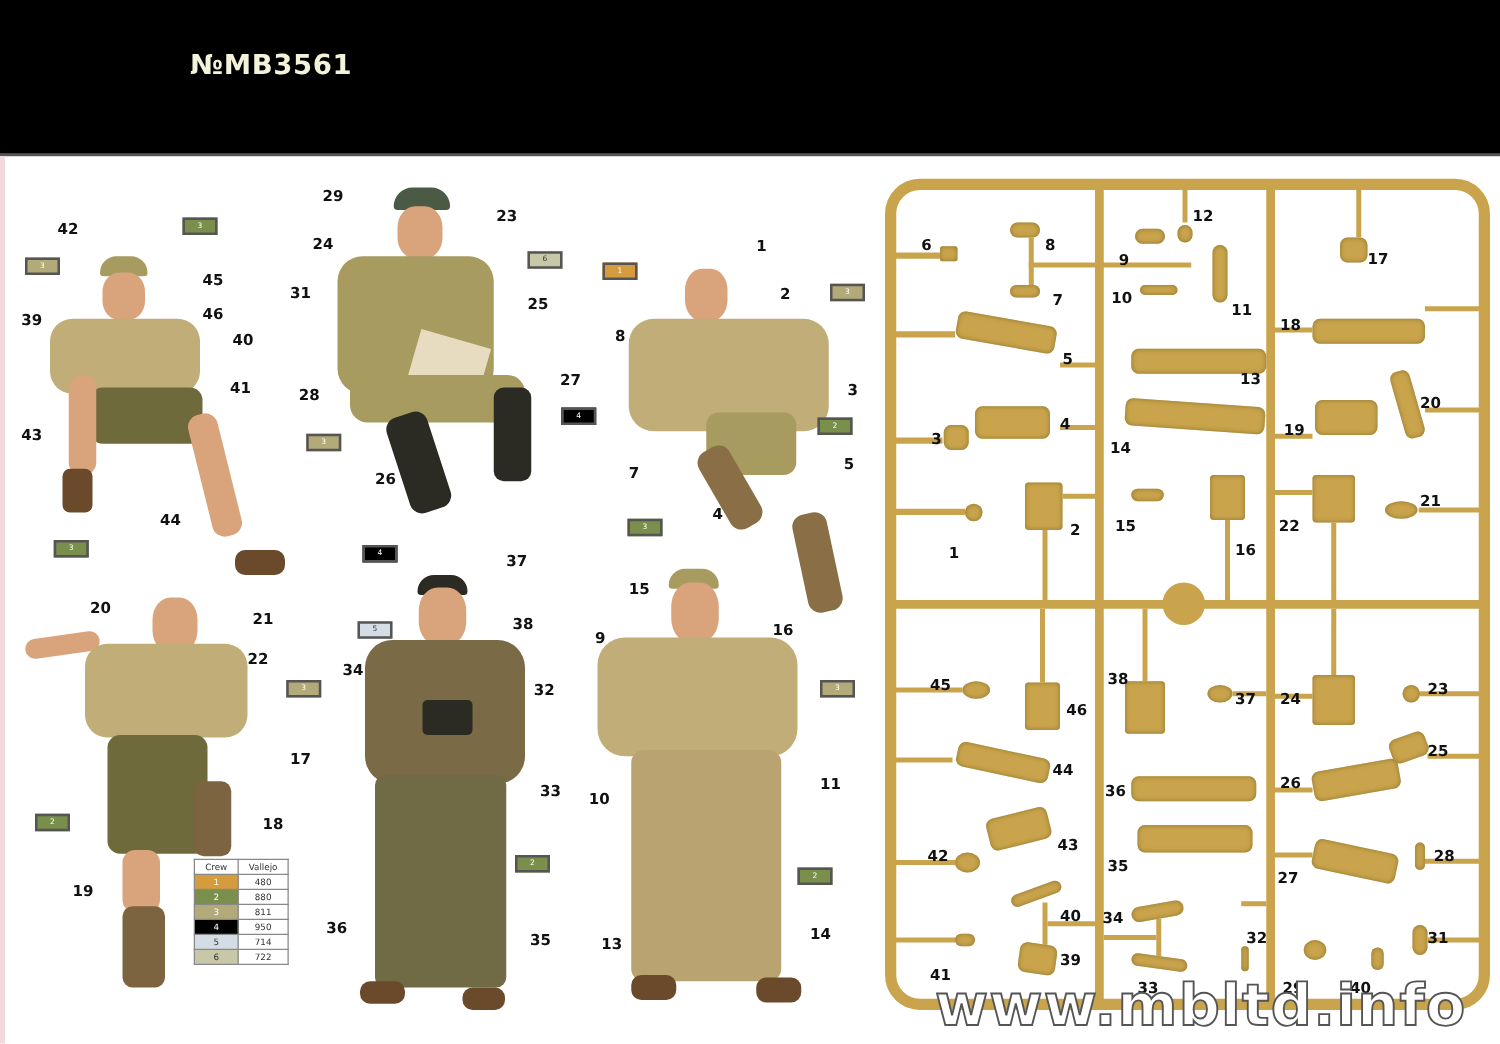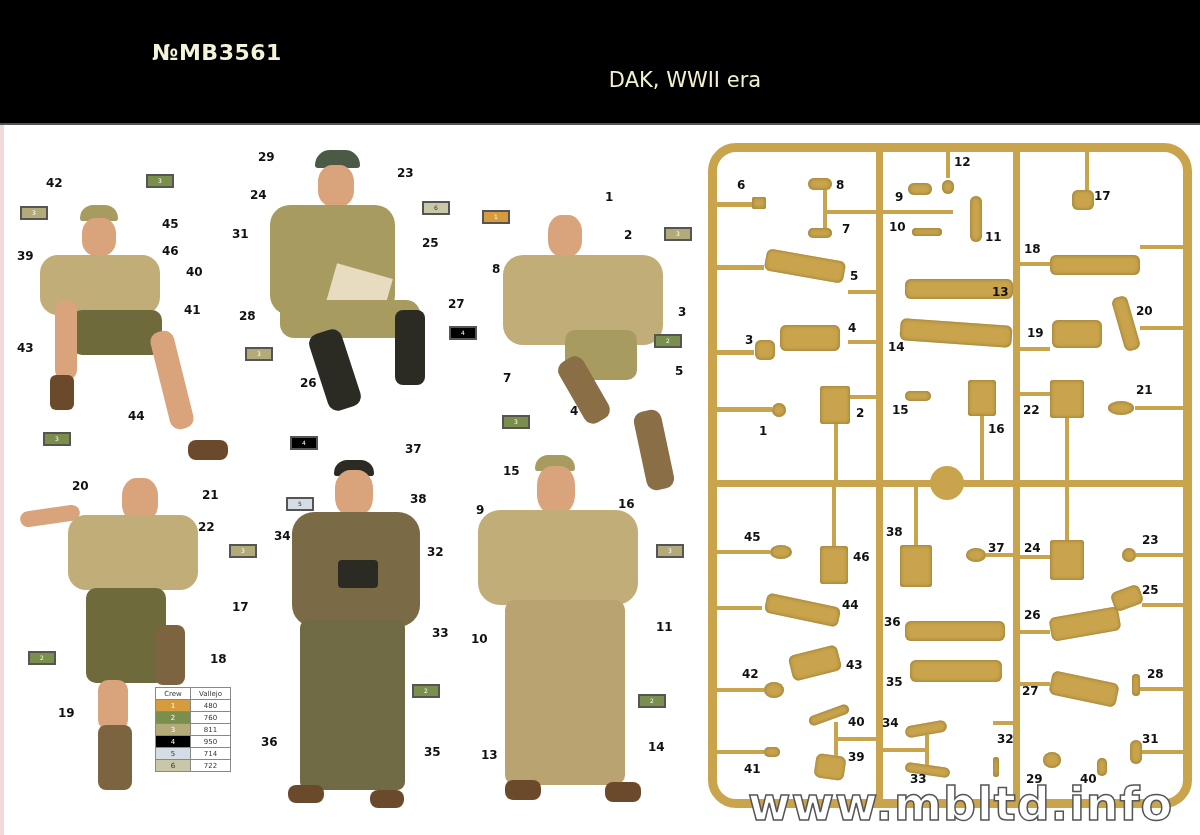--- a/index.html
+++ b/index.html
@@ -38,30 +38,29 @@
 
   
   .ptable{position:absolute;left:155px;top:687px;width:76px;border-collapse:collapse;font-size:7px;color:#333;}
   .ptable td{border:1px solid #888;height:11px;text-align:center;padding:0;}
   .ptable td.c{width:34px;}
 
   
   .sprue{position:absolute;left:708px;top:143px;width:484px;height:665px;border:9px solid #c9a44c;border-radius:28px;box-sizing:border-box;}
   .bar{position:absolute;background:#c9a44c;}
   .part{position:absolute;background:#c9a44c;border-radius:6px;box-shadow:inset 0 0 4px #8d7330;}
-  .pn{position:absolute;font-size:12px;font-weight:bold;color:#111;}
+  .pn{position:absolute;font-size:12px;font-weight:bold;color:#111;margin-top:11px;}
   .hub{position:absolute;left:930px;top:466px;width:34px;height:34px;border-radius:50%;background:#c9a44c;}
   .site{position:absolute;left:748px;top:777px;font-size:46px;font-weight:bold;color:#fff;-webkit-text-stroke:1.5px #555;letter-spacing:1px;font-family:"DejaVu Sans",sans-serif;}
 </style>
 </head>
 <body>
 
 <div class="header">
   <div class="code">№MB3561</div>
-  <div class="subtitle">DAK, WWII era</div>
 </div>
 <div class="header-line"></div>
 <div class="left-border"></div>
 
 <div>
   <div class="fig khaki" style="left:80px;top:205px;width:38px;height:16px;border-radius:14px 14px 3px 3px;"></div>
   <div class="fig skin" style="left:82px;top:218px;width:34px;height:38px;border-radius:40%;"></div>
   <div class="fig tan" style="left:40px;top:255px;width:120px;height:60px;border-radius:18px;"></div>
   <div class="fig olive" style="left:72px;top:310px;width:90px;height:45px;border-radius:10px;"></div>
   <div class="fig skin" style="left:55px;top:300px;width:22px;height:80px;border-radius:10px;"></div>
@@ -144,21 +143,21 @@
       <tr>
     <td class="c">Crew</td>
     <td>Vallejo</td>
   </tr>
   <tr>
     <td class="c" style="background:#d69b3c;color:#fff;">1</td>
     <td>480</td>
   </tr>
   <tr>
     <td class="c" style="background:#7a8f4b;color:#fff;">2</td>
-    <td>760</td>
+    <td>880</td>
   </tr>
   <tr>
     <td class="c" style="background:#b2aa78;color:#fff;">3</td>
     <td>811</td>
   </tr>
   <tr>
     <td class="c" style="background:#000;color:#fff;">4</td>
     <td>950</td>
   </tr>
   <tr>

